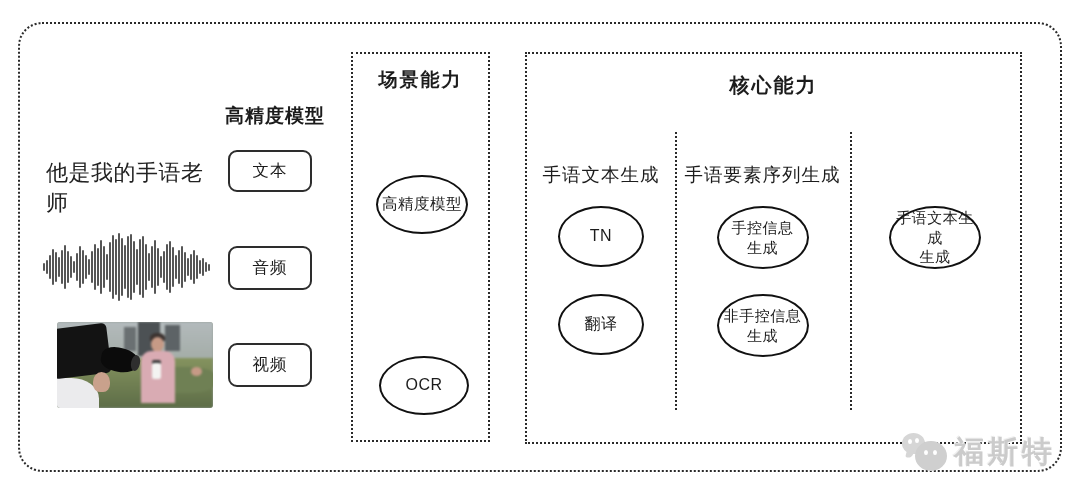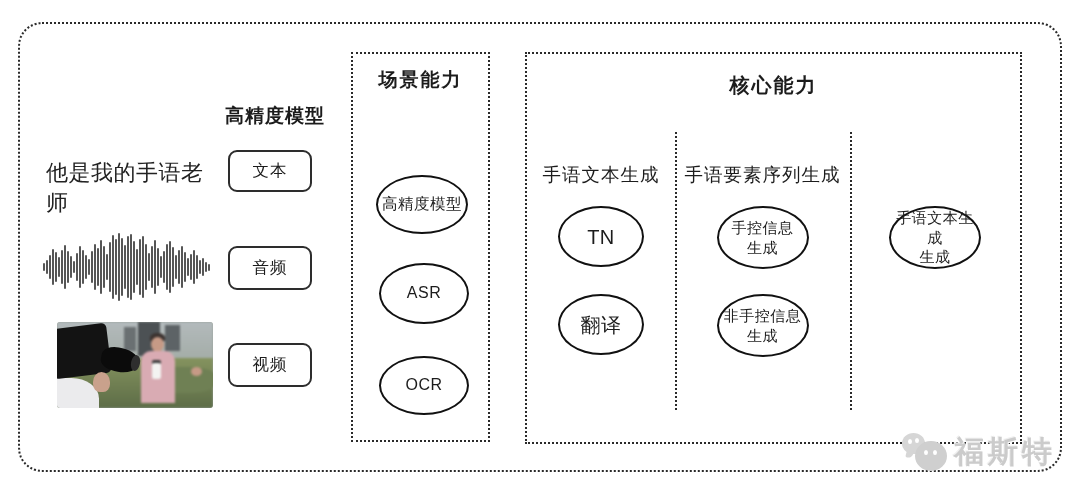--- a/index.html
+++ b/index.html
@@ -86,21 +86,21 @@
   .core-col{position:absolute;top:0;height:100%;}
   .col-1{left:0;width:148px;}
   .col-2{left:148px;width:175px;}
   .col-3{left:323px;width:170px;}
   .col-divider{position:absolute;top:78px;height:278px;width:0;border-left:2px dotted #2a2a2a;}
   .div-1{left:148px;} .div-2{left:323px;}
   .col-header{position:absolute;left:0;right:0;top:108px;text-align:center;font-size:18.5px;letter-spacing:1px;}
   .col-el{left:50%;transform:translateX(-50%);}
   .el-r1{top:152px;}
   .el-r2{top:240px;}
-  .el-sm{width:86px;height:61px;font-size:20px;justify-content:center;}
+  .el-sm{width:86px;height:61px;font-size:16px;justify-content:center;}
   .el-md{width:92px;height:63px;font-size:15px;text-align:center;}
   
   .watermark{
     position:absolute;right:24px;bottom:24px;display:flex;align-items:center;gap:4px;
     z-index:5;
   }
   .wm-logo{position:relative;width:50px;height:46px;}
   .wm-b1{position:absolute;left:2px;top:4px;width:23px;height:21px;background:#d6d6d6;border-radius:50%;}
   .wm-b1:after{content:"";position:absolute;left:4px;bottom:-4px;width:7px;height:7px;background:#d6d6d6;border-radius:0 0 6px 2px;transform:rotate(15deg);}
   .wm-b2{position:absolute;left:15px;top:12px;width:32px;height:30px;background:#cfcfcf;border-radius:50%;}
@@ -209,23 +209,20 @@
 </div>
 <div class="io-box box-video">
   <span>视频</span>
 </div>
 
 <div class="scene-box">
   <div class="cap-title scene-title">场景能力</div>
   <div class="ellipse el-sum">
     <span>高精度模型</span>
   </div>
-  <div class="ellipse el-asr">
-    <span>ASR</span>
-  </div>
   <div class="ellipse el-ocr">
     <span>OCR</span>
   </div>
 </div>
 
 <div class="core-box">
   <div class="cap-title core-title">核心能力</div>
   <div class="col-divider div-1"></div>
   <div class="col-divider div-2"></div>
 

